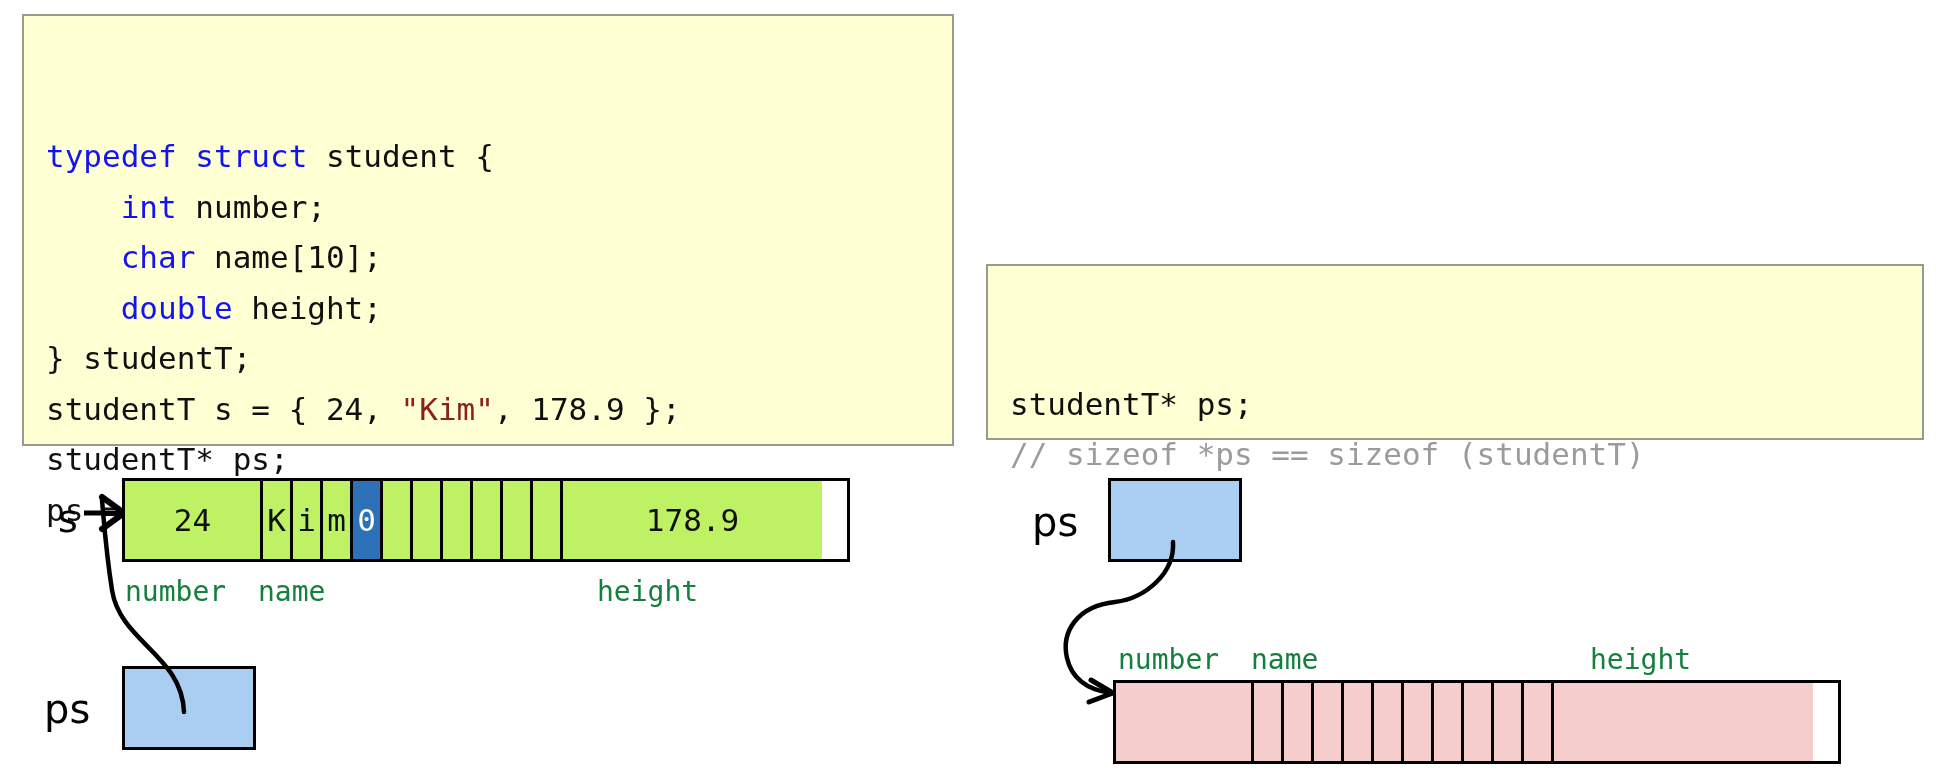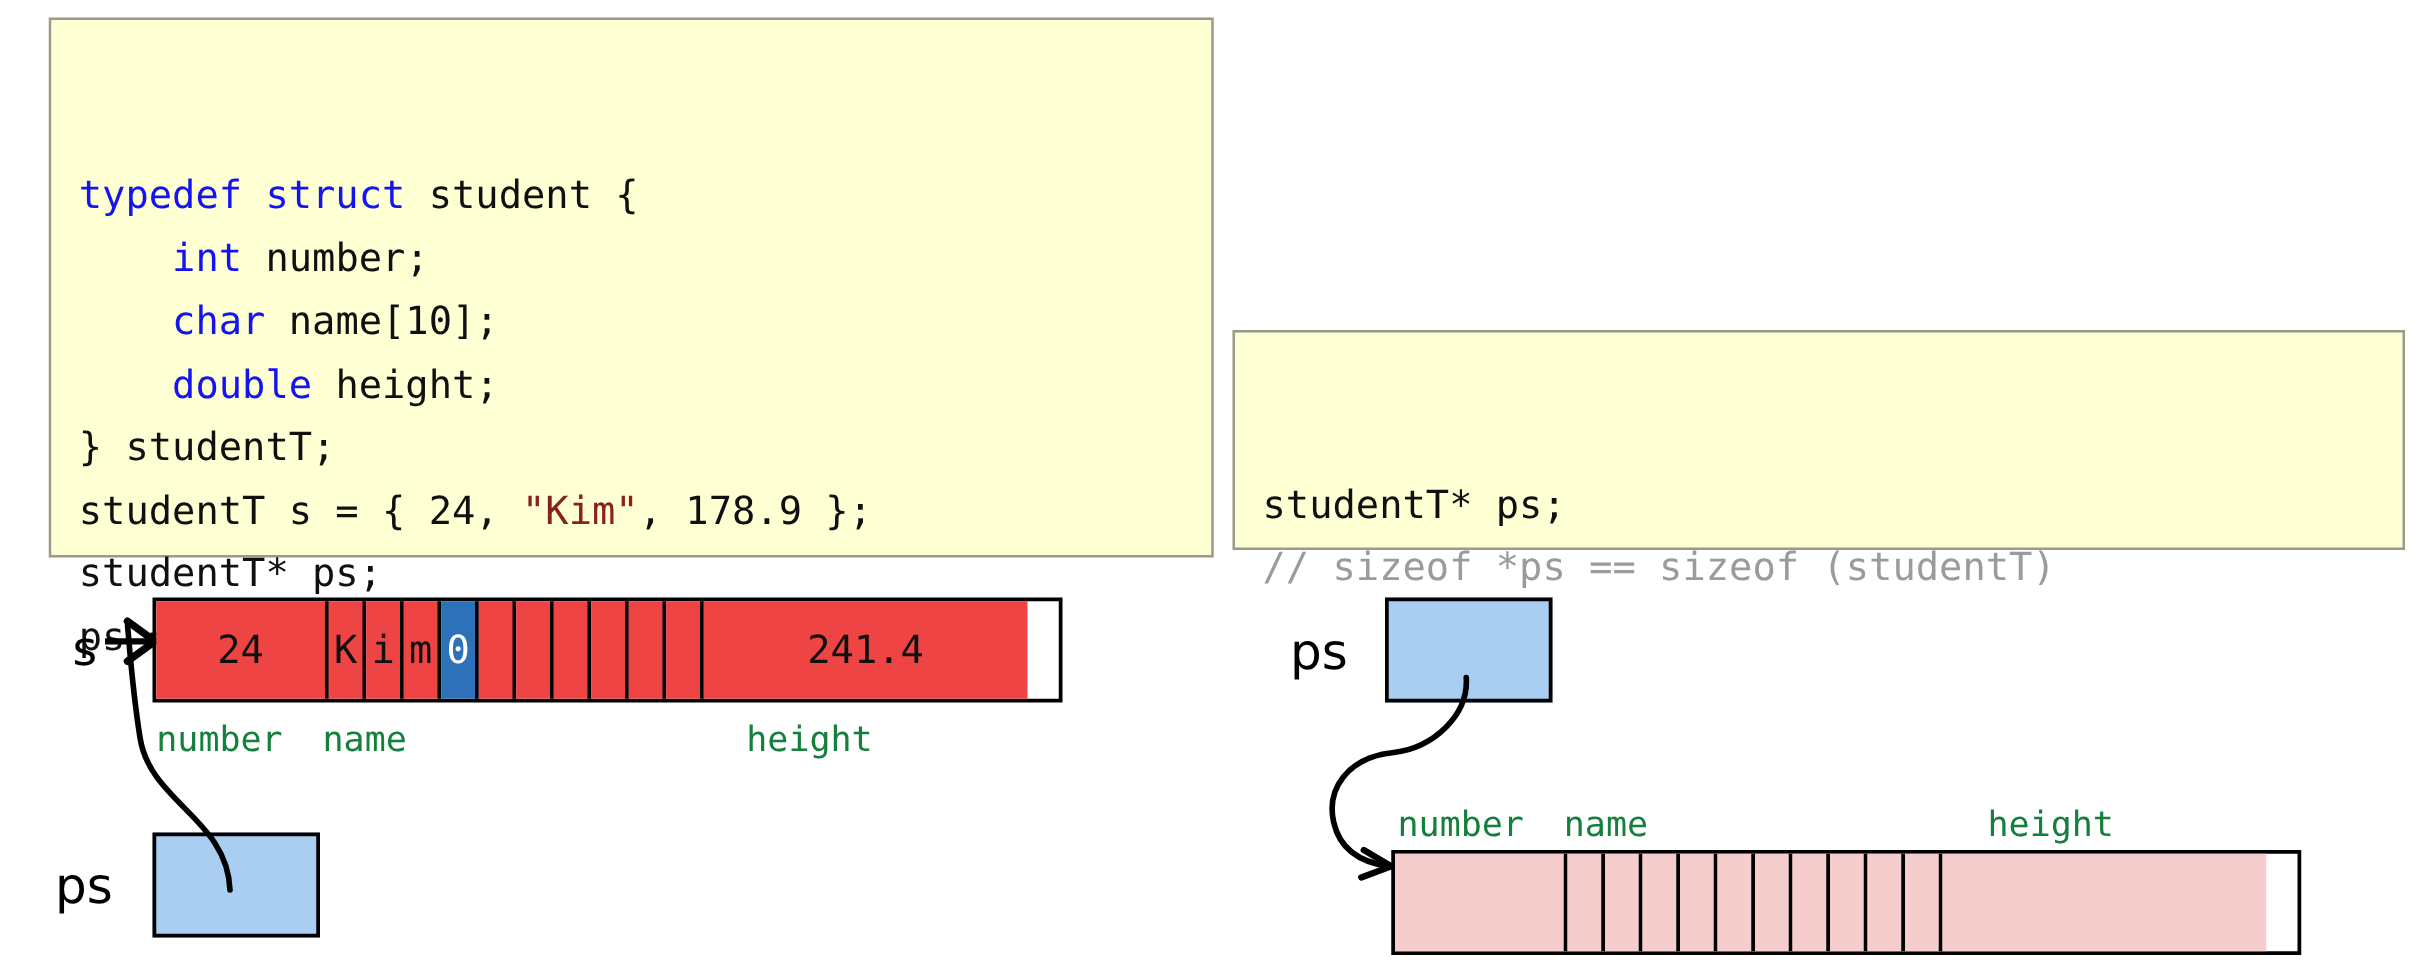--- a/index.html
+++ b/index.html
@@ -22,21 +22,21 @@
     background: #ffffd4;
     border: 2px solid #9a9a8c;
     box-sizing: border-box;
     padding: 14px 22px 16px 22px;
     font-family: "DejaVu Sans Mono", "Liberation Mono", monospace;
     font-size: 31px;
     line-height: 50.5px;
     color: #101010;
     white-space: pre;
   }
-  #code-left  { left: 39px;  top: 14px;  width: 932px; height: 432px; }
+  #code-left  { left: 22px;  top: 14px;  width: 932px; height: 432px; }
   #code-right { left: 986px; top: 264px; width: 938px; height: 176px;
                 padding-top: 12px; }
 
   .kw      { color: #1414f0; }
   .str     { color: #8b2020; }
   .comment { color: #9b9b9b; }
   .code-line { display: block; height: 50.5px; }
   #code-right .code-line { height: 50px; }
 
   
@@ -52,21 +52,21 @@
     border-right: 3px solid #000000;
     display: flex;
     align-items: center;
     justify-content: center;
     font-family: "DejaVu Sans Mono", "Liberation Mono", monospace;
     font-size: 31px;
     color: #101010;
     overflow: hidden;
   }
   .cell:last-child { border-right: none; }
-  .blue      { background: #ef4444; }
+  .blue      { background: #bef264; }
   .blue-dark { background: #2d72b8; color: #ffffff; }
   .pink      { background: #f6cdcd; }
 
   .field-label {
     position: absolute;
     font-family: "DejaVu Sans Mono", "Liberation Mono", monospace;
     font-size: 28px;
     color: #15803d;
     white-space: nowrap;
   }
@@ -112,21 +112,21 @@
   <div class="cell blue" style="width:30px;">K</div>
   <div class="cell blue" style="width:30px;">i</div>
   <div class="cell blue" style="width:30px;">m</div>
   <div class="cell blue-dark" style="width:30px;">0</div>
   <div class="cell blue" style="width:30px;"></div>
   <div class="cell blue" style="width:30px;"></div>
   <div class="cell blue" style="width:30px;"></div>
   <div class="cell blue" style="width:30px;"></div>
   <div class="cell blue" style="width:30px;"></div>
   <div class="cell blue" style="width:30px;"></div>
-  <div class="cell blue" style="width:259px;">241.4</div>
+  <div class="cell blue" style="width:259px;">178.9</div>
 </div>
 
 <div class="field-label" style="left:125px; top:575px;">number</div>
 <div class="field-label" style="left:258px; top:575px;">name</div>
 <div class="field-label" style="left:597px; top:575px;">height</div>
 
 <div class="ptr-box" id="stack-ps-box" style="left:122px; top:666px; width:134px; height:84px;"></div>
 <div class="var-label" style="left:44px; top:686px;">ps</div>
 
 <svg class="arrow-svg" style="left:60px; top:490px; width:150px; height:230px;" viewBox="0 0 150 230">

